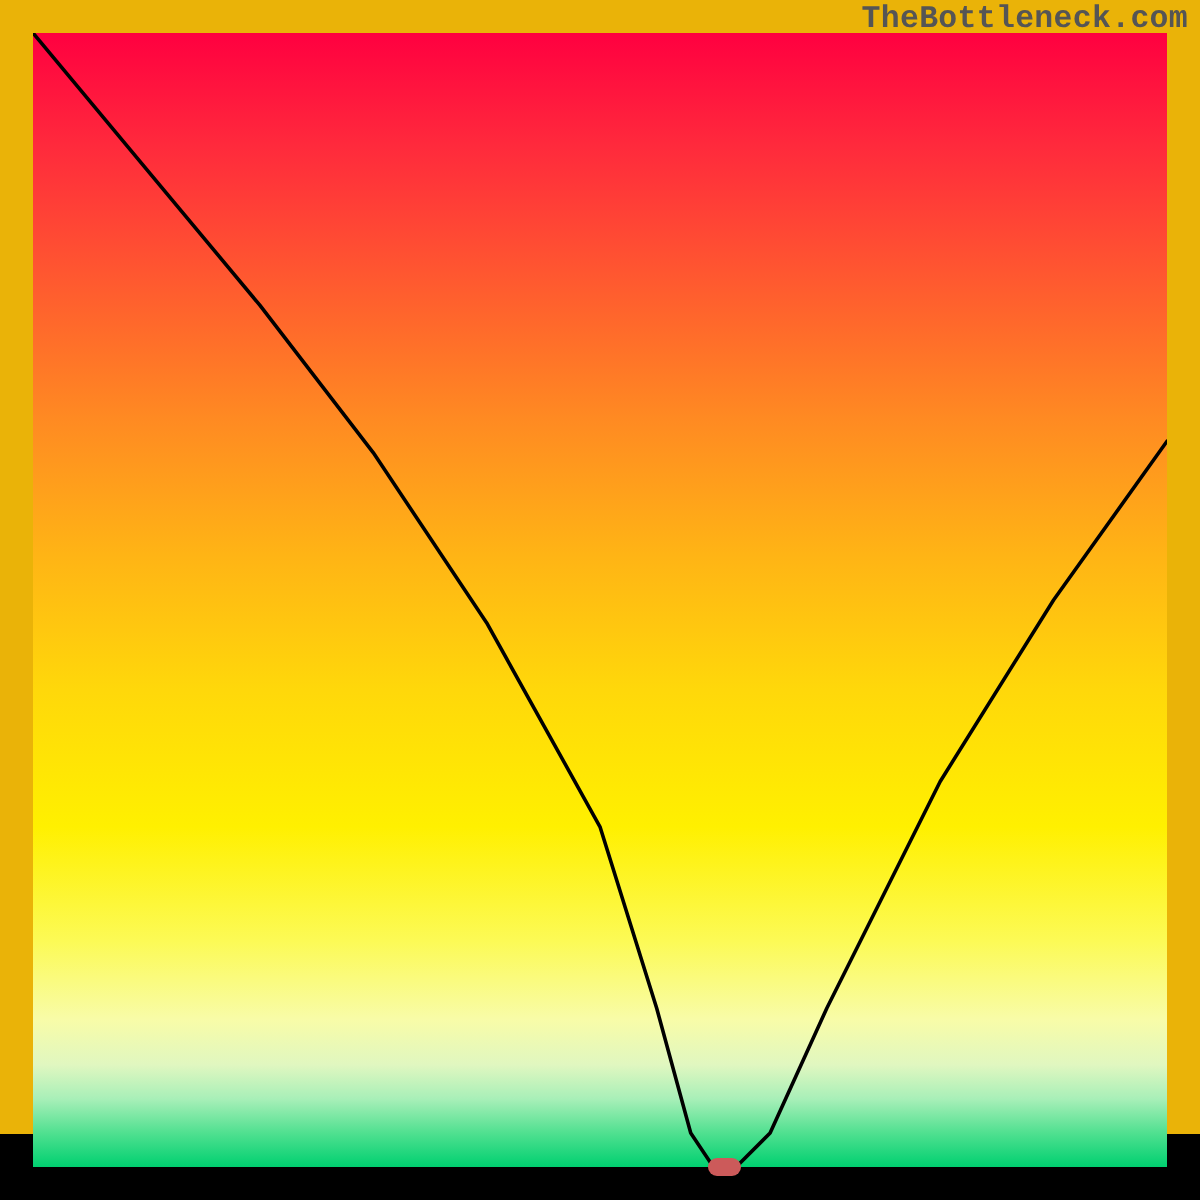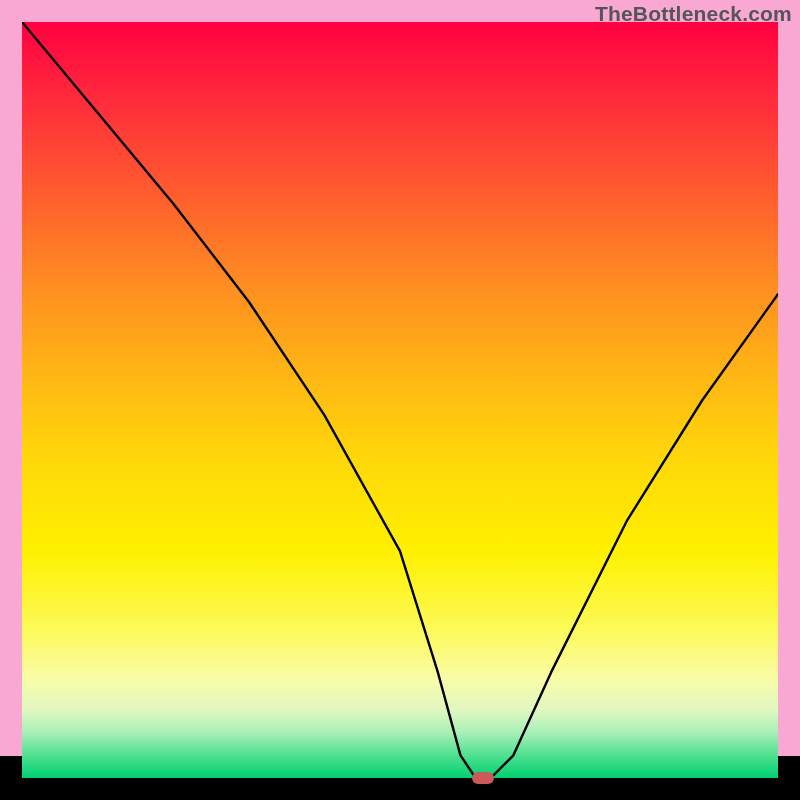--- a/index.html
+++ b/index.html
@@ -8,21 +8,22 @@
     width: 800px;
     height: 800px;
     overflow: hidden;
     background: #000;
     font-family: Arial, Helvetica, sans-serif;
   }
   .frame {
     position: relative;
     width: 800px;
     height: 756px;
-    background: #f9a8d4;
+    background: #eab308;
+    font-family: Liberation Mono, monospace;
   }
   .plot-area {
     position: absolute;
     left: 22px;
     top: 22px;
     width: 756px;
     height: 756px;
     background: linear-gradient(to bottom,
       #ff0040 0%,
       #ff2a3c 10%,

